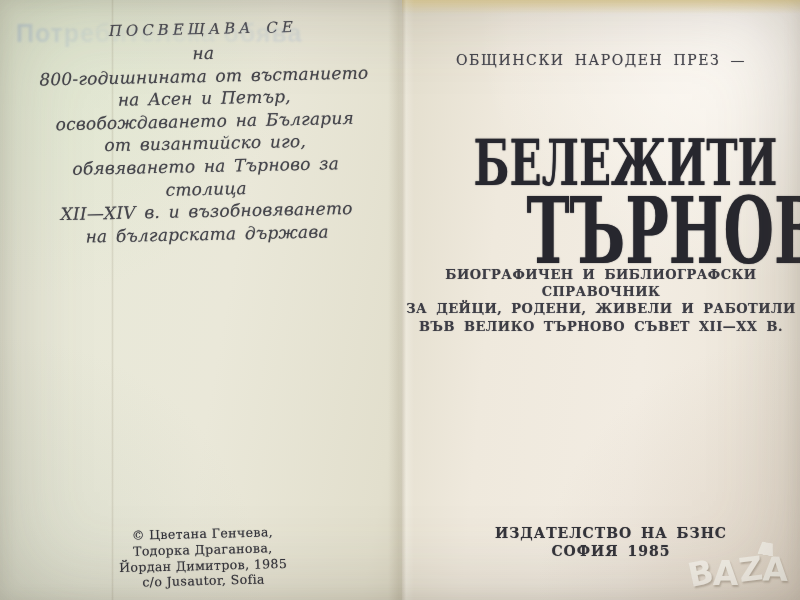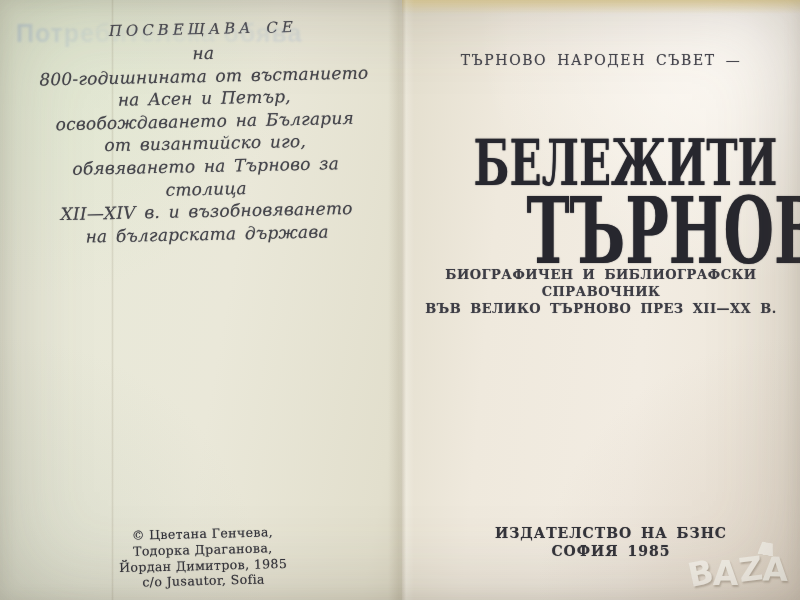--- a/index.html
+++ b/index.html
@@ -138,29 +138,30 @@
 
   <div class="copyright">
     <div>© Цветана Генчева,</div>
     <div>Тодорка Драганова,</div>
     <div>Йордан Димитров, 1985</div>
     <div>c/o Jusautor, Sofia</div>
   </div>
 
   <div class="rp-content">
     <div class="rp-header">
-      <div>ТЪРНОВО НАРОДЕН СЪВЕТ —</div>
+      <div>ОБЩИНСКИ НАРОДЕН ПРЕЗ —</div>
     </div>
     <div class="rp-title">
       <div><span class="title-line title-1">БЕЛЕЖИТИ</span></div>
       <div><span class="title-line title-2">ТЪРНОВЦИ</span></div>
     </div>
     <div class="rp-subtitle">
       <div>БИОГРАФИЧЕН И БИБЛИОГРАФСКИ СПРАВОЧНИК</div>
-      <div>ВЪВ ВЕЛИКО ТЪРНОВО ПРЕЗ XII—XX В.</div>
+      <div>ЗА ДЕЙЦИ, РОДЕНИ, ЖИВЕЛИ И РАБОТИЛИ</div>
+      <div>ВЪВ ВЕЛИКО ТЪРНОВО СЪВЕТ XII—XX В.</div>
     </div>
     <div class="rp-publisher">
       <div>ИЗДАТЕЛСТВО НА БЗНС</div>
       <div>СОФИЯ 1985</div>
     </div>
   </div>
 
   <div class="wm-listing">Потребителска обява</div>
 
   <div class="wm-bazar">

